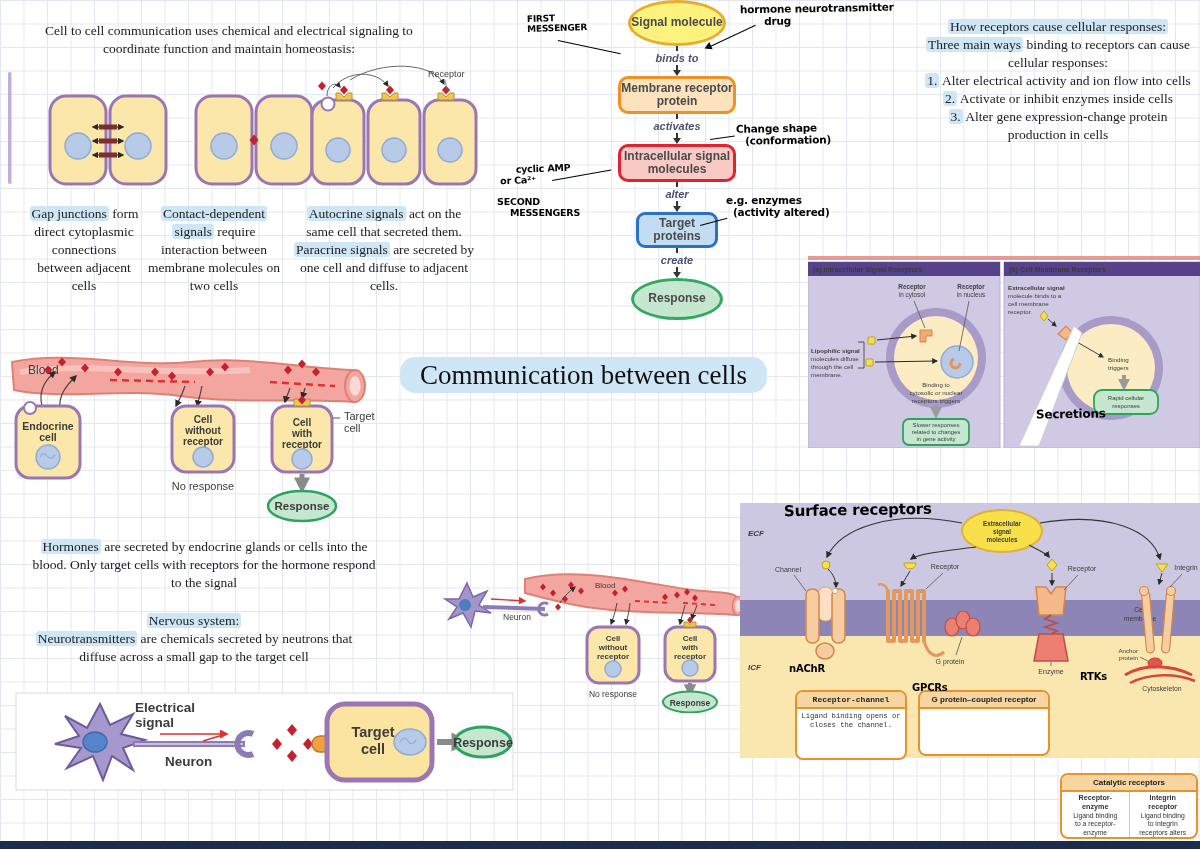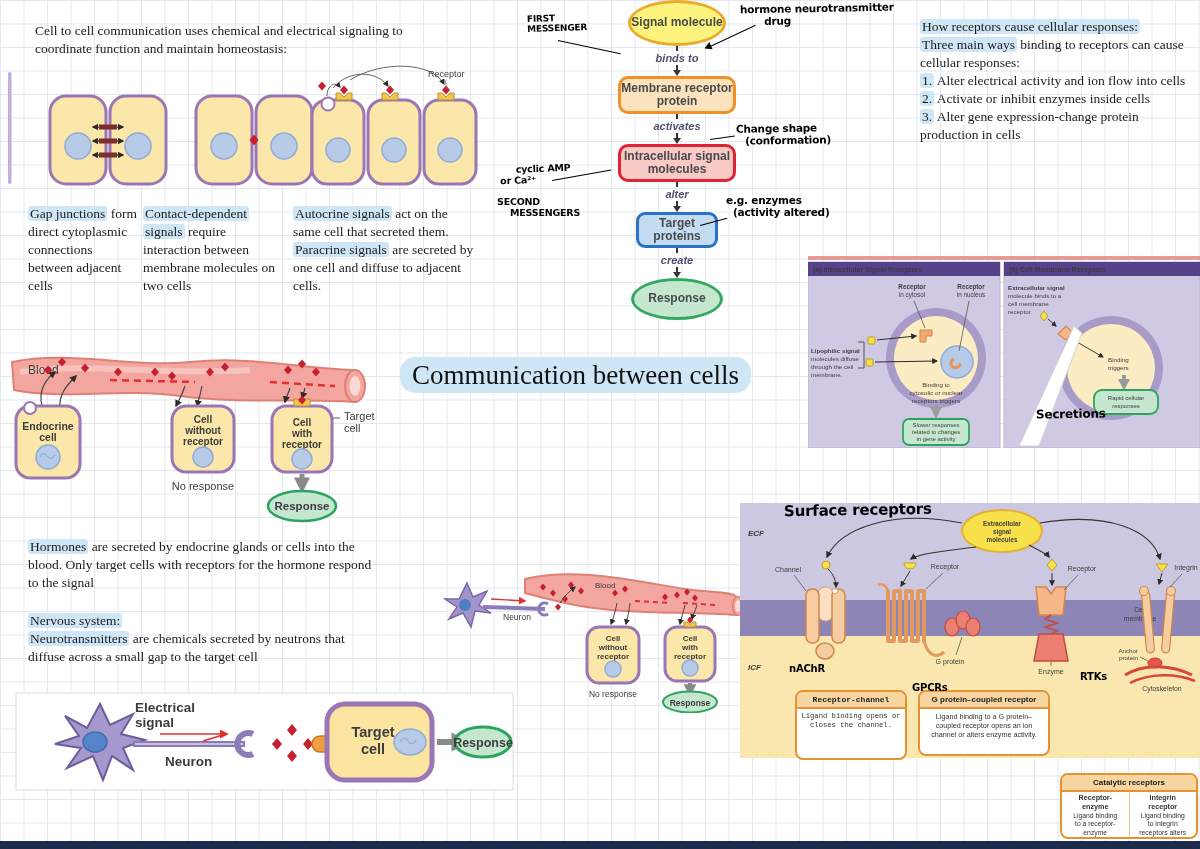--- a/index.html
+++ b/index.html
@@ -1,25 +1,25 @@
 <!DOCTYPE html>
 <html><head>
 <meta charset="utf-8">
 <style>
   html,body{margin:0;padding:0;}
   body{width:1200px;height:849px;overflow:hidden;position:relative;background:#fff;}
   .canvas{position:absolute;left:0;top:0;width:1200px;height:849px;
     background-image:linear-gradient(to right,#e3e7ef 1px,transparent 1px),
                      linear-gradient(to bottom,#e3e7ef 1px,transparent 1px);
     background-size:23.5px 23.5px;}
-  .typed{position:absolute;font-family:"Liberation Serif",serif;font-size:13.5px;line-height:1.33;color:#1c1c1c;}
+  .typed{position:absolute;font-family:"Liberation Serif",serif;font-size:13.5px;line-height:1.33;color:#1c1c1c;text-align:center;}
   .typed p{margin:0;}
   .hl{background:#cfe6f6;border-radius:3px;padding:0 2px;box-decoration-break:clone;margin-top:8px;-webkit-box-decoration-break:clone;}
   .title-note{position:absolute;font-family:"Liberation Serif",serif;font-size:27px;color:#111;}
-  .title-note .hl{padding:3px 12px;border-radius:15px;}
+  .title-note .hl{padding:3px 20px;border-radius:15px;}
   .hand{position:absolute;font-family:"DejaVu Sans",sans-serif;font-weight:bold;color:#000;line-height:1.12;letter-spacing:-0.2px;}
   .aline{position:absolute;border-top:1.7px solid #000;transform-origin:0 0;}
   .aline.ah-l::before{content:"";position:absolute;left:-6px;top:-4.8px;width:0;height:0;
     border-right:7px solid #000;border-top:4px solid transparent;border-bottom:4px solid transparent;}
   .fig{position:absolute;}
   
   .flow{position:absolute;left:600px;top:0;width:154px;display:flex;flex-direction:column;align-items:center;font-family:"Liberation Sans",sans-serif;}
   .fbox{box-sizing:border-box;text-align:center;font-weight:bold;color:#4a4a4a;display:flex;align-items:center;justify-content:center;line-height:1.1;}
   .f-sig{width:98px;height:46px;border-radius:50%;background:#fbf37d;border:3px solid #e9ac2d;font-size:12px;}
   .f-mem{width:118px;height:38px;border-radius:10px;background:#fce3bd;border:3px solid #ef9126;font-size:12px;}
@@ -515,21 +515,20 @@
       <text x="422" y="188" font-size="6.8" text-anchor="middle">Cytoskeleton</text>
     </g>
   </svg>
 
   <div class="rbox" style="left:795px;top:690px;width:112px;height:70px;font-family:Liberation Mono, monospace;">
     <div class="rhead">Receptor-channel</div>
     <div class="rbody">Ligand binding opens or closes the channel.</div>
   </div>
   <div class="rbox" style="left:918px;top:690px;width:132px;height:66px;">
     <div class="rhead">G protein–coupled receptor</div>
-    <div class="rbody">Ligand binding to a G protein–coupled receptor opens an ion channel or alters enzyme activity.</div>
   </div>
   <div class="rbox" style="left:1060px;top:726px;width:138px;height:66px;margin-top:47px;">
     <div class="rhead">Catalytic receptors</div>
     <div class="rcols">
       <div class="rcol">
         <div class="rsub">Receptor-enzyme</div>
         <div>Ligand binding to a receptor-enzyme activates an intracellular enzyme.</div>
       </div>
       <div class="rcol">
         <div class="rsub">Integrin receptor</div>

